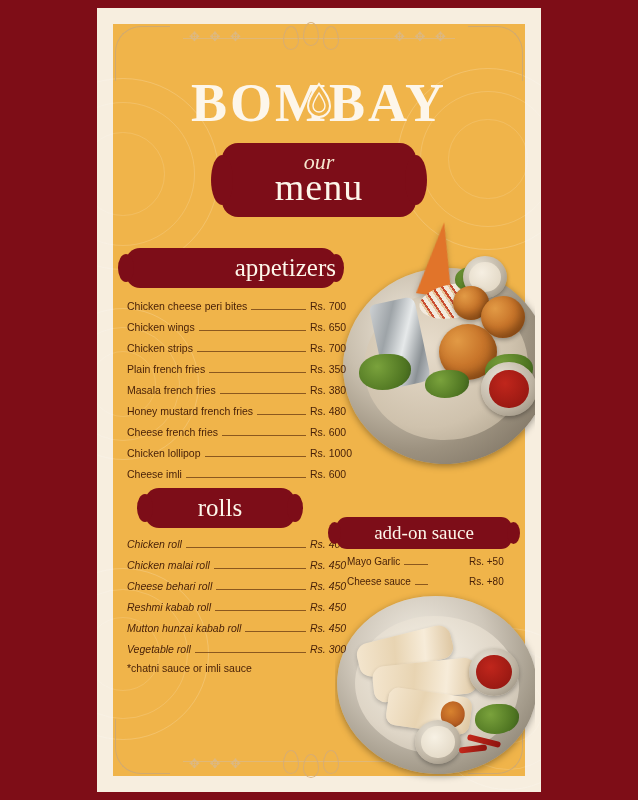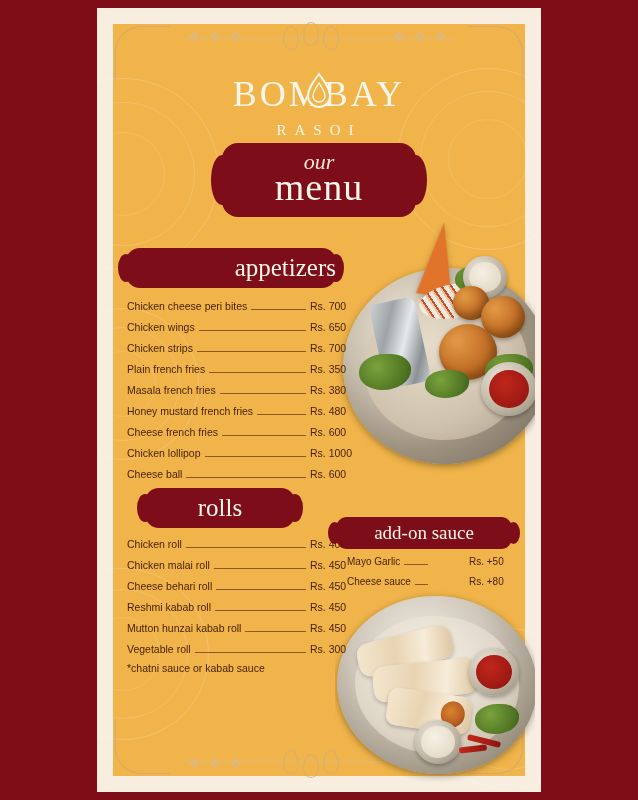--- a/index.html
+++ b/index.html
@@ -124,24 +124,24 @@
   
   #brand {
     position: absolute;
     left: 0;
     top: 68px;
     width: 444px;
     text-align: center;
   }
   #brand-name {
     font-family: "Liberation Serif", serif;
-    font-size: 36px;
+    font-size: 54px;
     letter-spacing: 3px;
     color: #fdf6ea;
-    font-weight: 400;
+    font-weight: 700;
     position: relative;
     display: inline-block;
     line-height: 1;
   }
   .brand-mark {
     position: absolute;
     left: 50%;
     top: 50%;
     transform: translate(-50%,-50%);
   }
@@ -234,21 +234,21 @@
   #ribbon-rolls      { left: 48px; top: 480px; width: 150px; }
   #ribbon-addon      { left: 239px; top: 509px; width: 176px; height: 32px; border-radius: 11px; }
   #ribbon-addon::before, #ribbon-addon::after { top: 5px; height: 22px; width: 13px; }
   #ribbon-addon span { font-size: 19px; }
 
   
   .list {
     position: absolute;
   }
   #list-appetizers { left: 30px; top: 292px; width: 235px; }
-  #list-rolls      { left: 30px; top: 530px; width: 235px; }
+  #list-rolls      { left: 30px; top: 530px; width: 235px; font-style: italic; }
   #list-addon      { left: 250px; top: 548px; width: 168px; }
 
   .row {
     display: flex;
     align-items: baseline;
     font-family: "Liberation Sans", sans-serif;
     font-size: 10.5px;
     color: #4a2208;
     margin-bottom: 7px;
     white-space: nowrap;
@@ -571,21 +571,21 @@
         <span class="name">Cheese french fries</span>
         <span class="dots"></span>
         <span class="price">Rs. 600</span>
       </div>
       <div class="row">
         <span class="name">Chicken lollipop</span>
         <span class="dots"></span>
         <span class="price">Rs. 1000</span>
       </div>
       <div class="row">
-        <span class="name">Cheese ball</span>
+        <span class="name">Cheese imli</span>
         <span class="dots"></span>
         <span class="price">Rs. 600</span>
       </div>
     </div>
 
     <div class="ribbon" id="ribbon-rolls">
       <span>rolls</span>
     </div>
     <div class="list" id="list-rolls">
       <div class="row">
@@ -612,21 +612,21 @@
         <span class="name">Mutton hunzai kabab roll</span>
         <span class="dots"></span>
         <span class="price">Rs. 450</span>
       </div>
       <div class="row">
         <span class="name">Vegetable roll</span>
         <span class="dots"></span>
         <span class="price">Rs. 300</span>
       </div>
     </div>
-    <div id="chatni-note">*chatni sauce or kabab sauce</div>
+    <div id="chatni-note">*chatni sauce or imli sauce</div>
 
     <div class="ribbon" id="ribbon-addon">
       <span>add-on sauce</span>
     </div>
     <div class="list" id="list-addon">
       <div class="row">
         <span class="name">Mayo Garlic</span>
         <span class="dots"></span>
         <span class="price">Rs. +50</span>
       </div>

